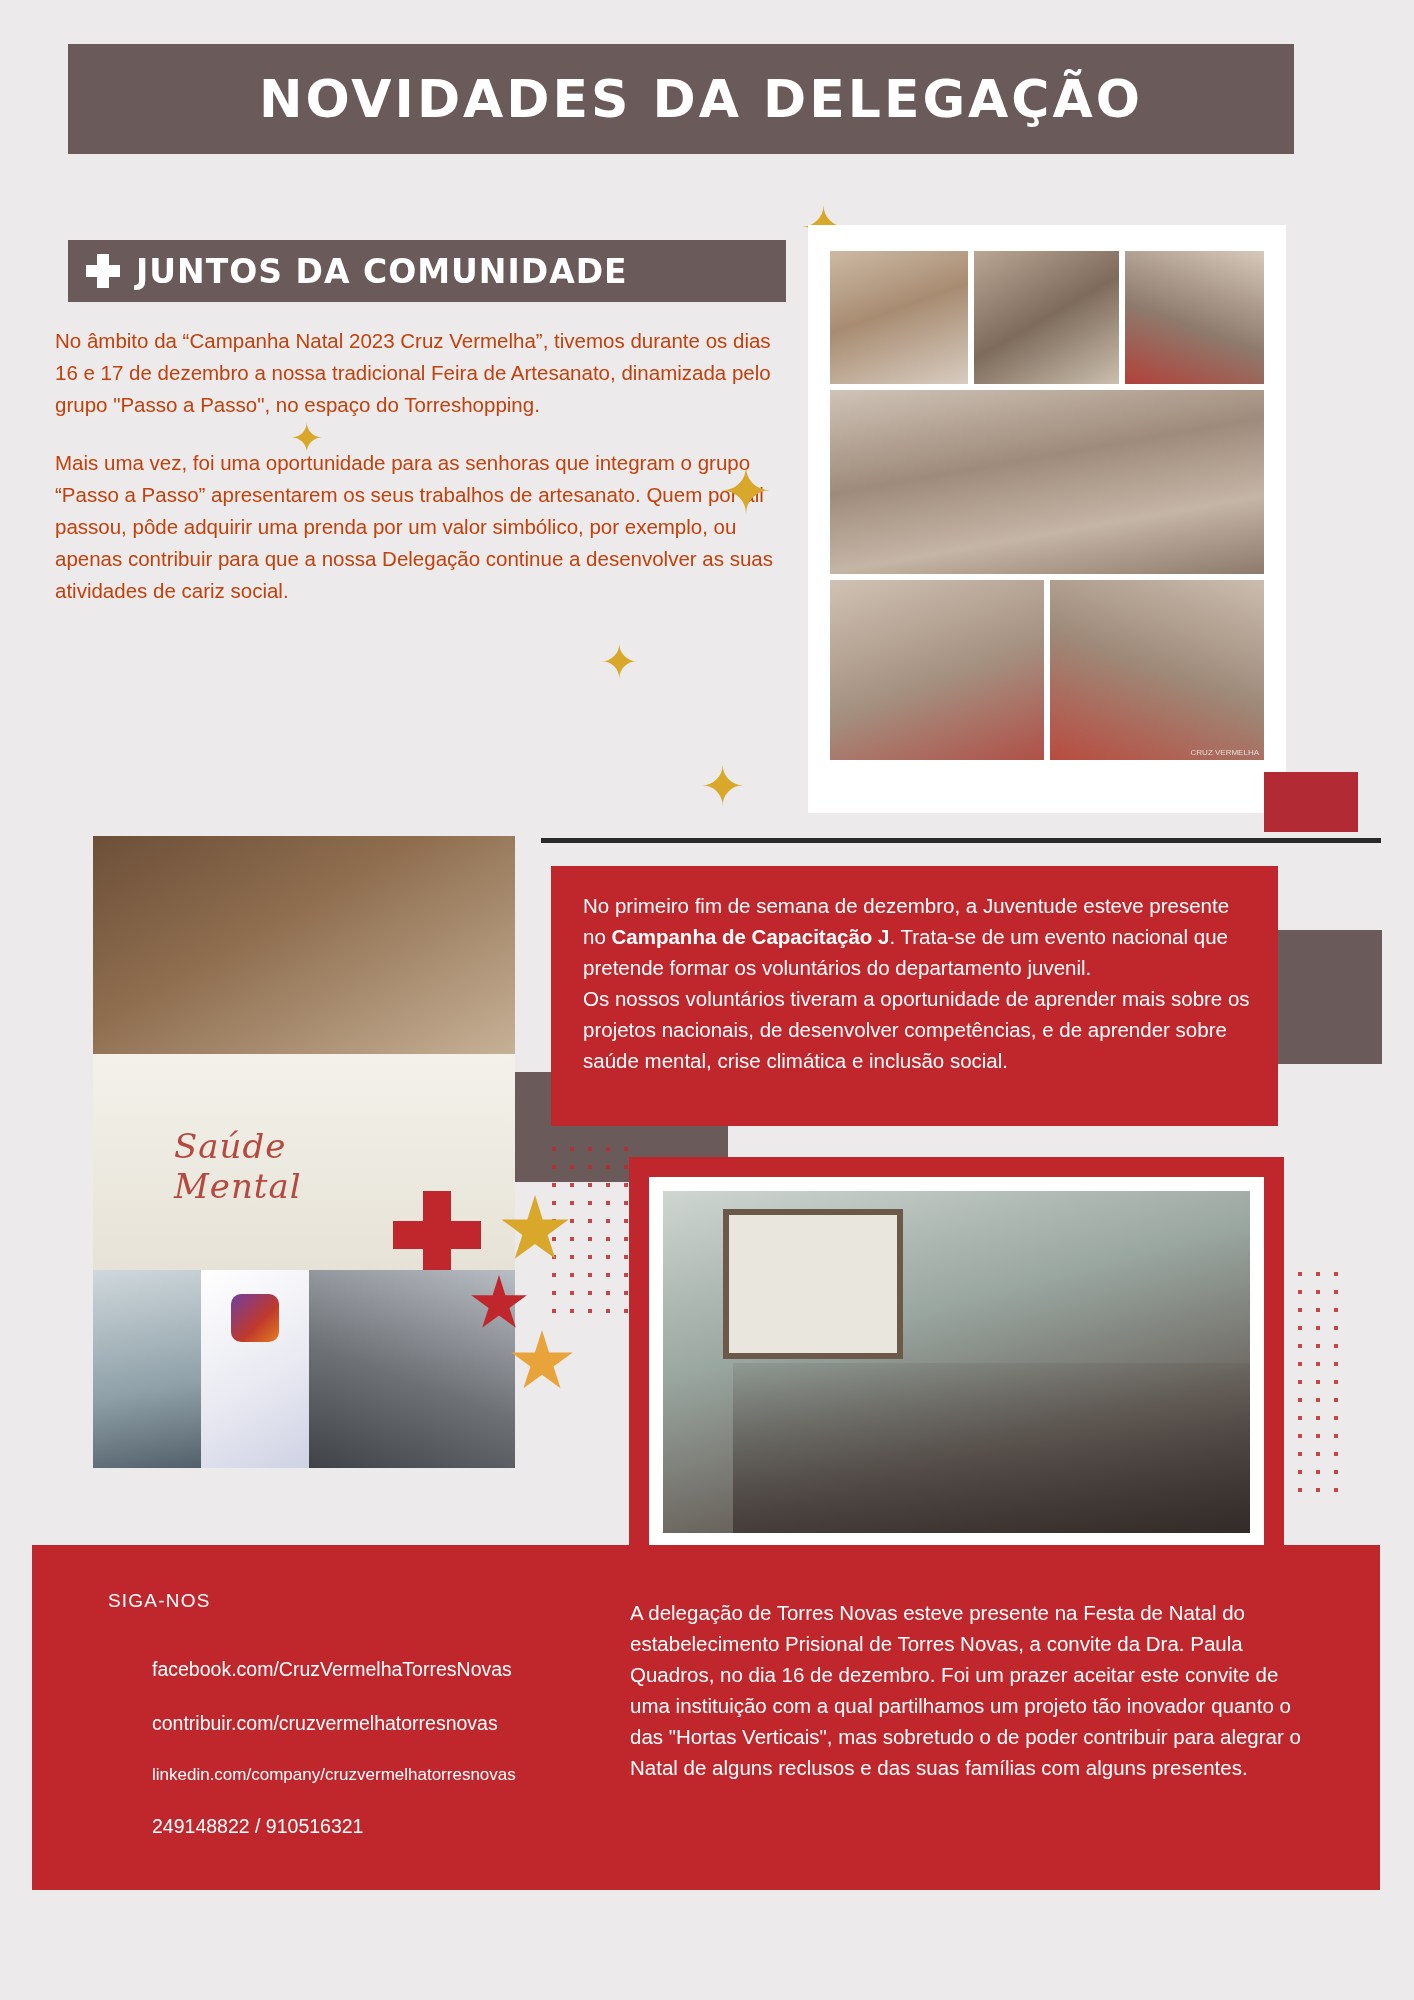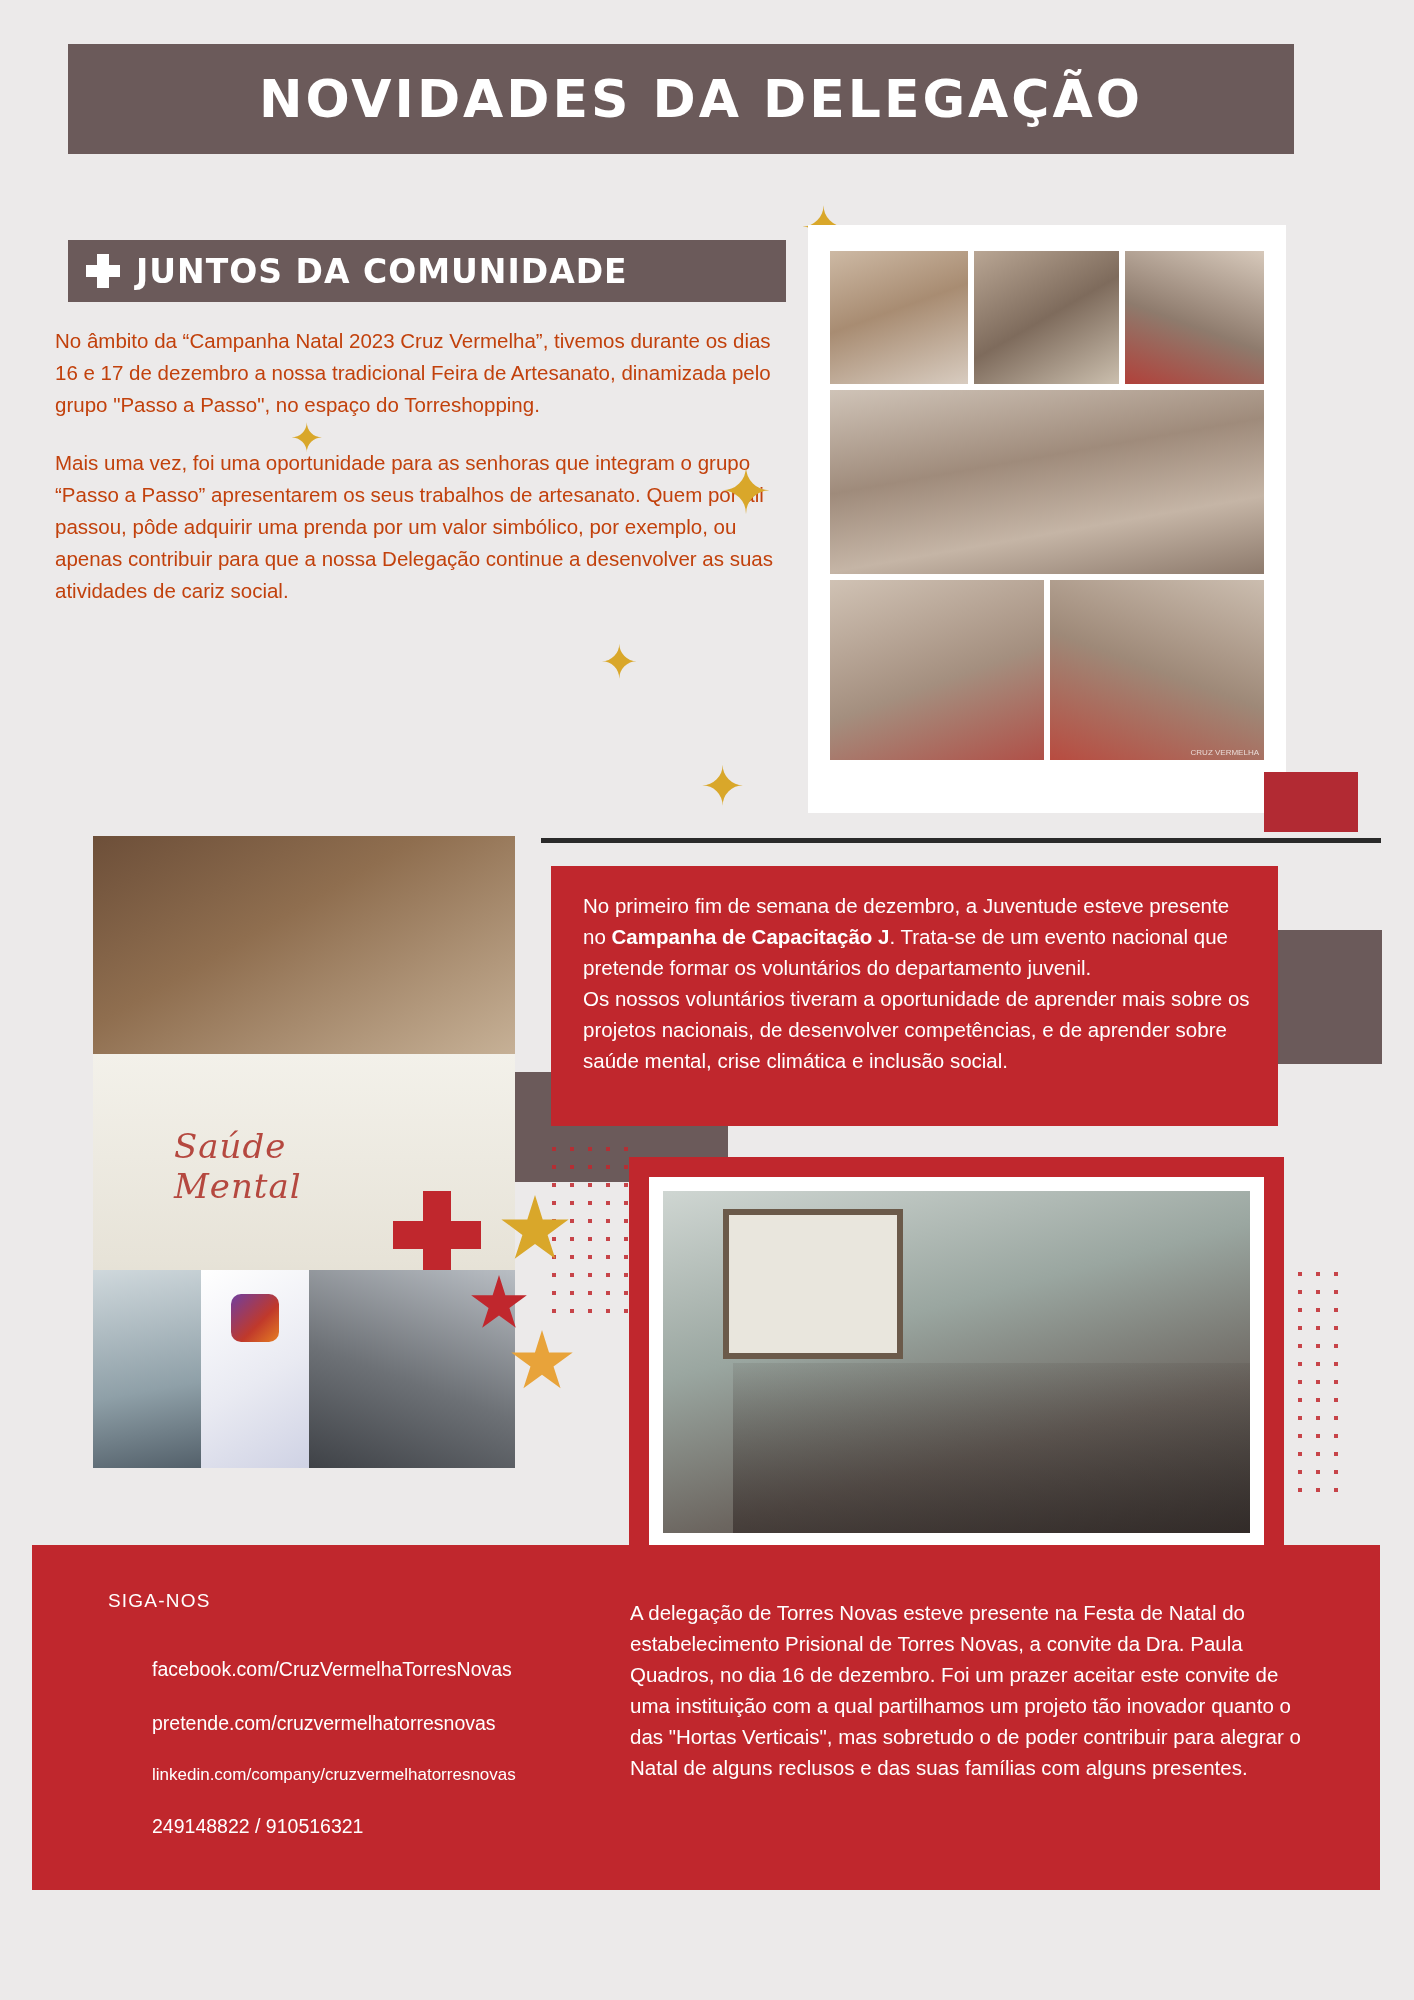--- a/index.html
+++ b/index.html
@@ -356,20 +356,20 @@
       <div class="people"></div>
     </div>
   </div>
 </div>
 <div class="laptop-base"></div>
 <div class="laptop-notch"></div>
 
 <div class="footer">
   <div class="siga">SIGA-NOS</div>
   <div class="contact c1">facebook.com/CruzVermelhaTorresNovas</div>
-  <div class="contact c2">pretende.com/cruzvermelhatorresnovas</div>
+  <div class="contact c2">contribuir.com/cruzvermelhatorresnovas</div>
   <div class="contact c3">linkedin.com/company/cruzvermelhatorresnovas</div>
   <div class="contact c4">249148822 / 910516321</div>
 </div>
 
 <div class="footer-text">
   <p>A delegação de Torres Novas esteve presente na Festa de Natal do estabelecimento Prisional de Torres Novas, a convite da Dra. Paula Quadros, no dia 16 de dezembro. Foi um prazer aceitar este convite de uma instituição com a qual partilhamos um projeto tão inovador quanto o das "Hortas Verticais", mas sobretudo o de poder contribuir para alegrar o Natal de alguns reclusos e das suas famílias com alguns presentes.</p>
 </div>
 
 </body></html>

